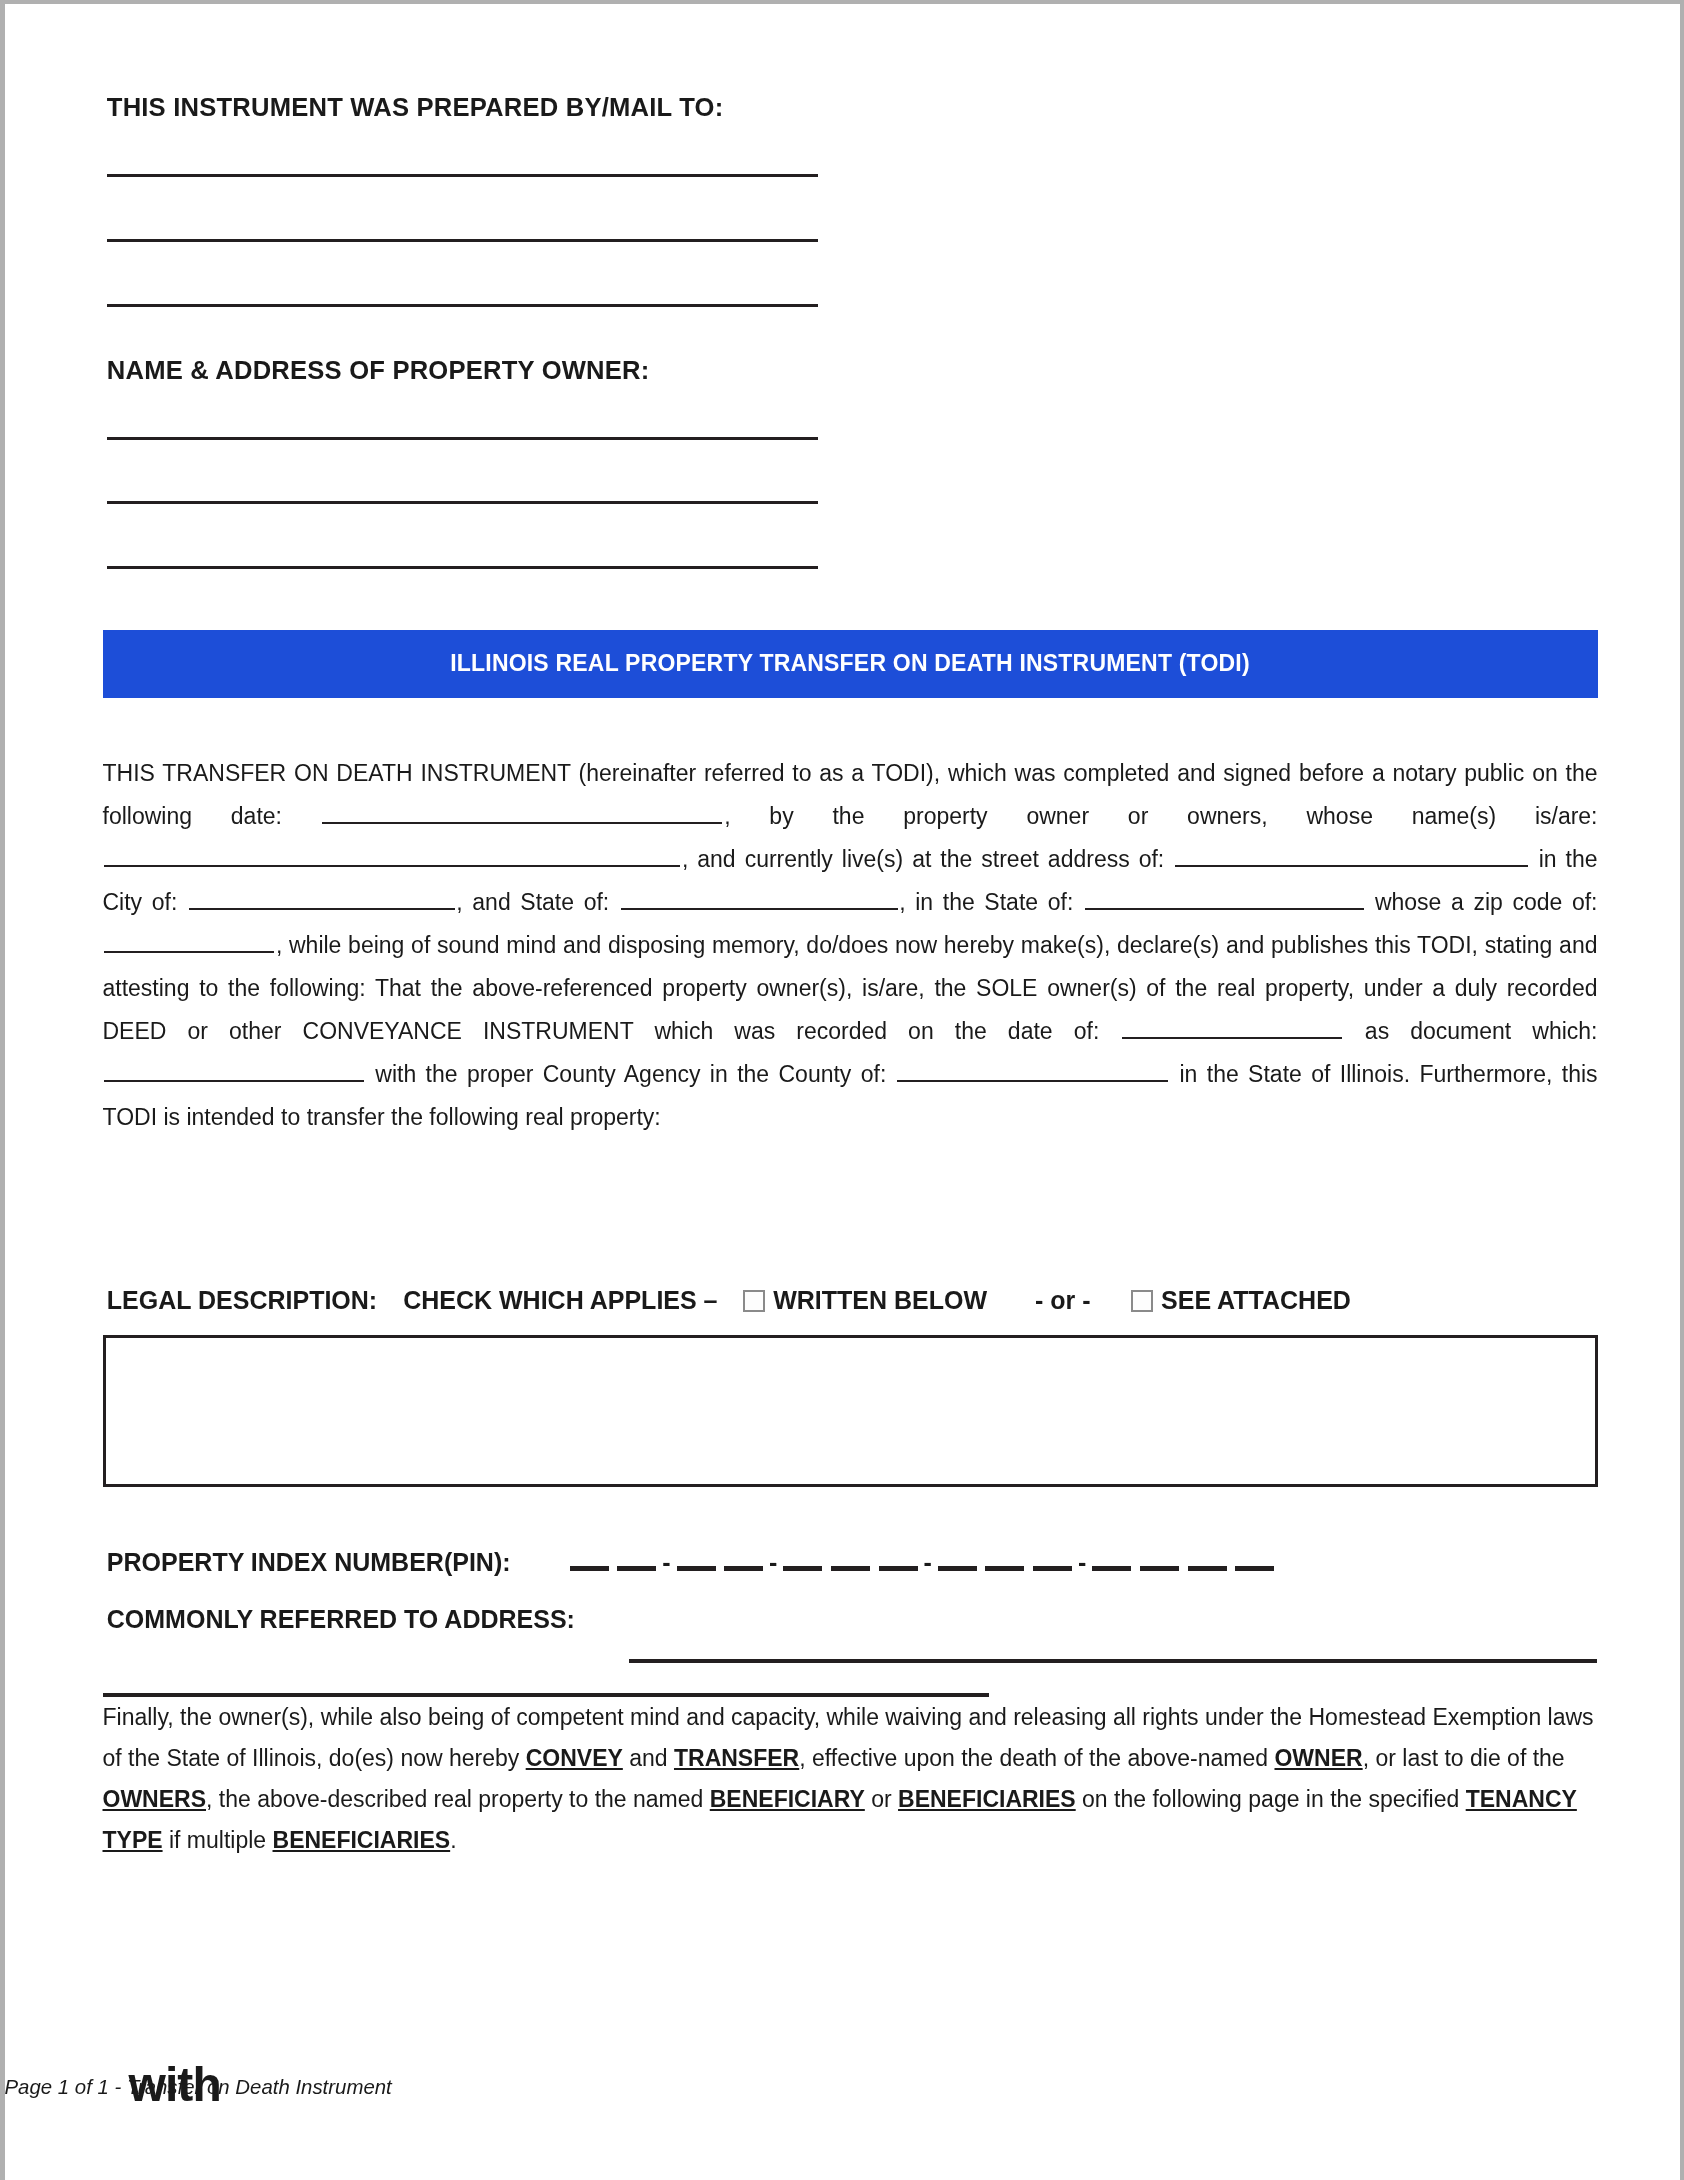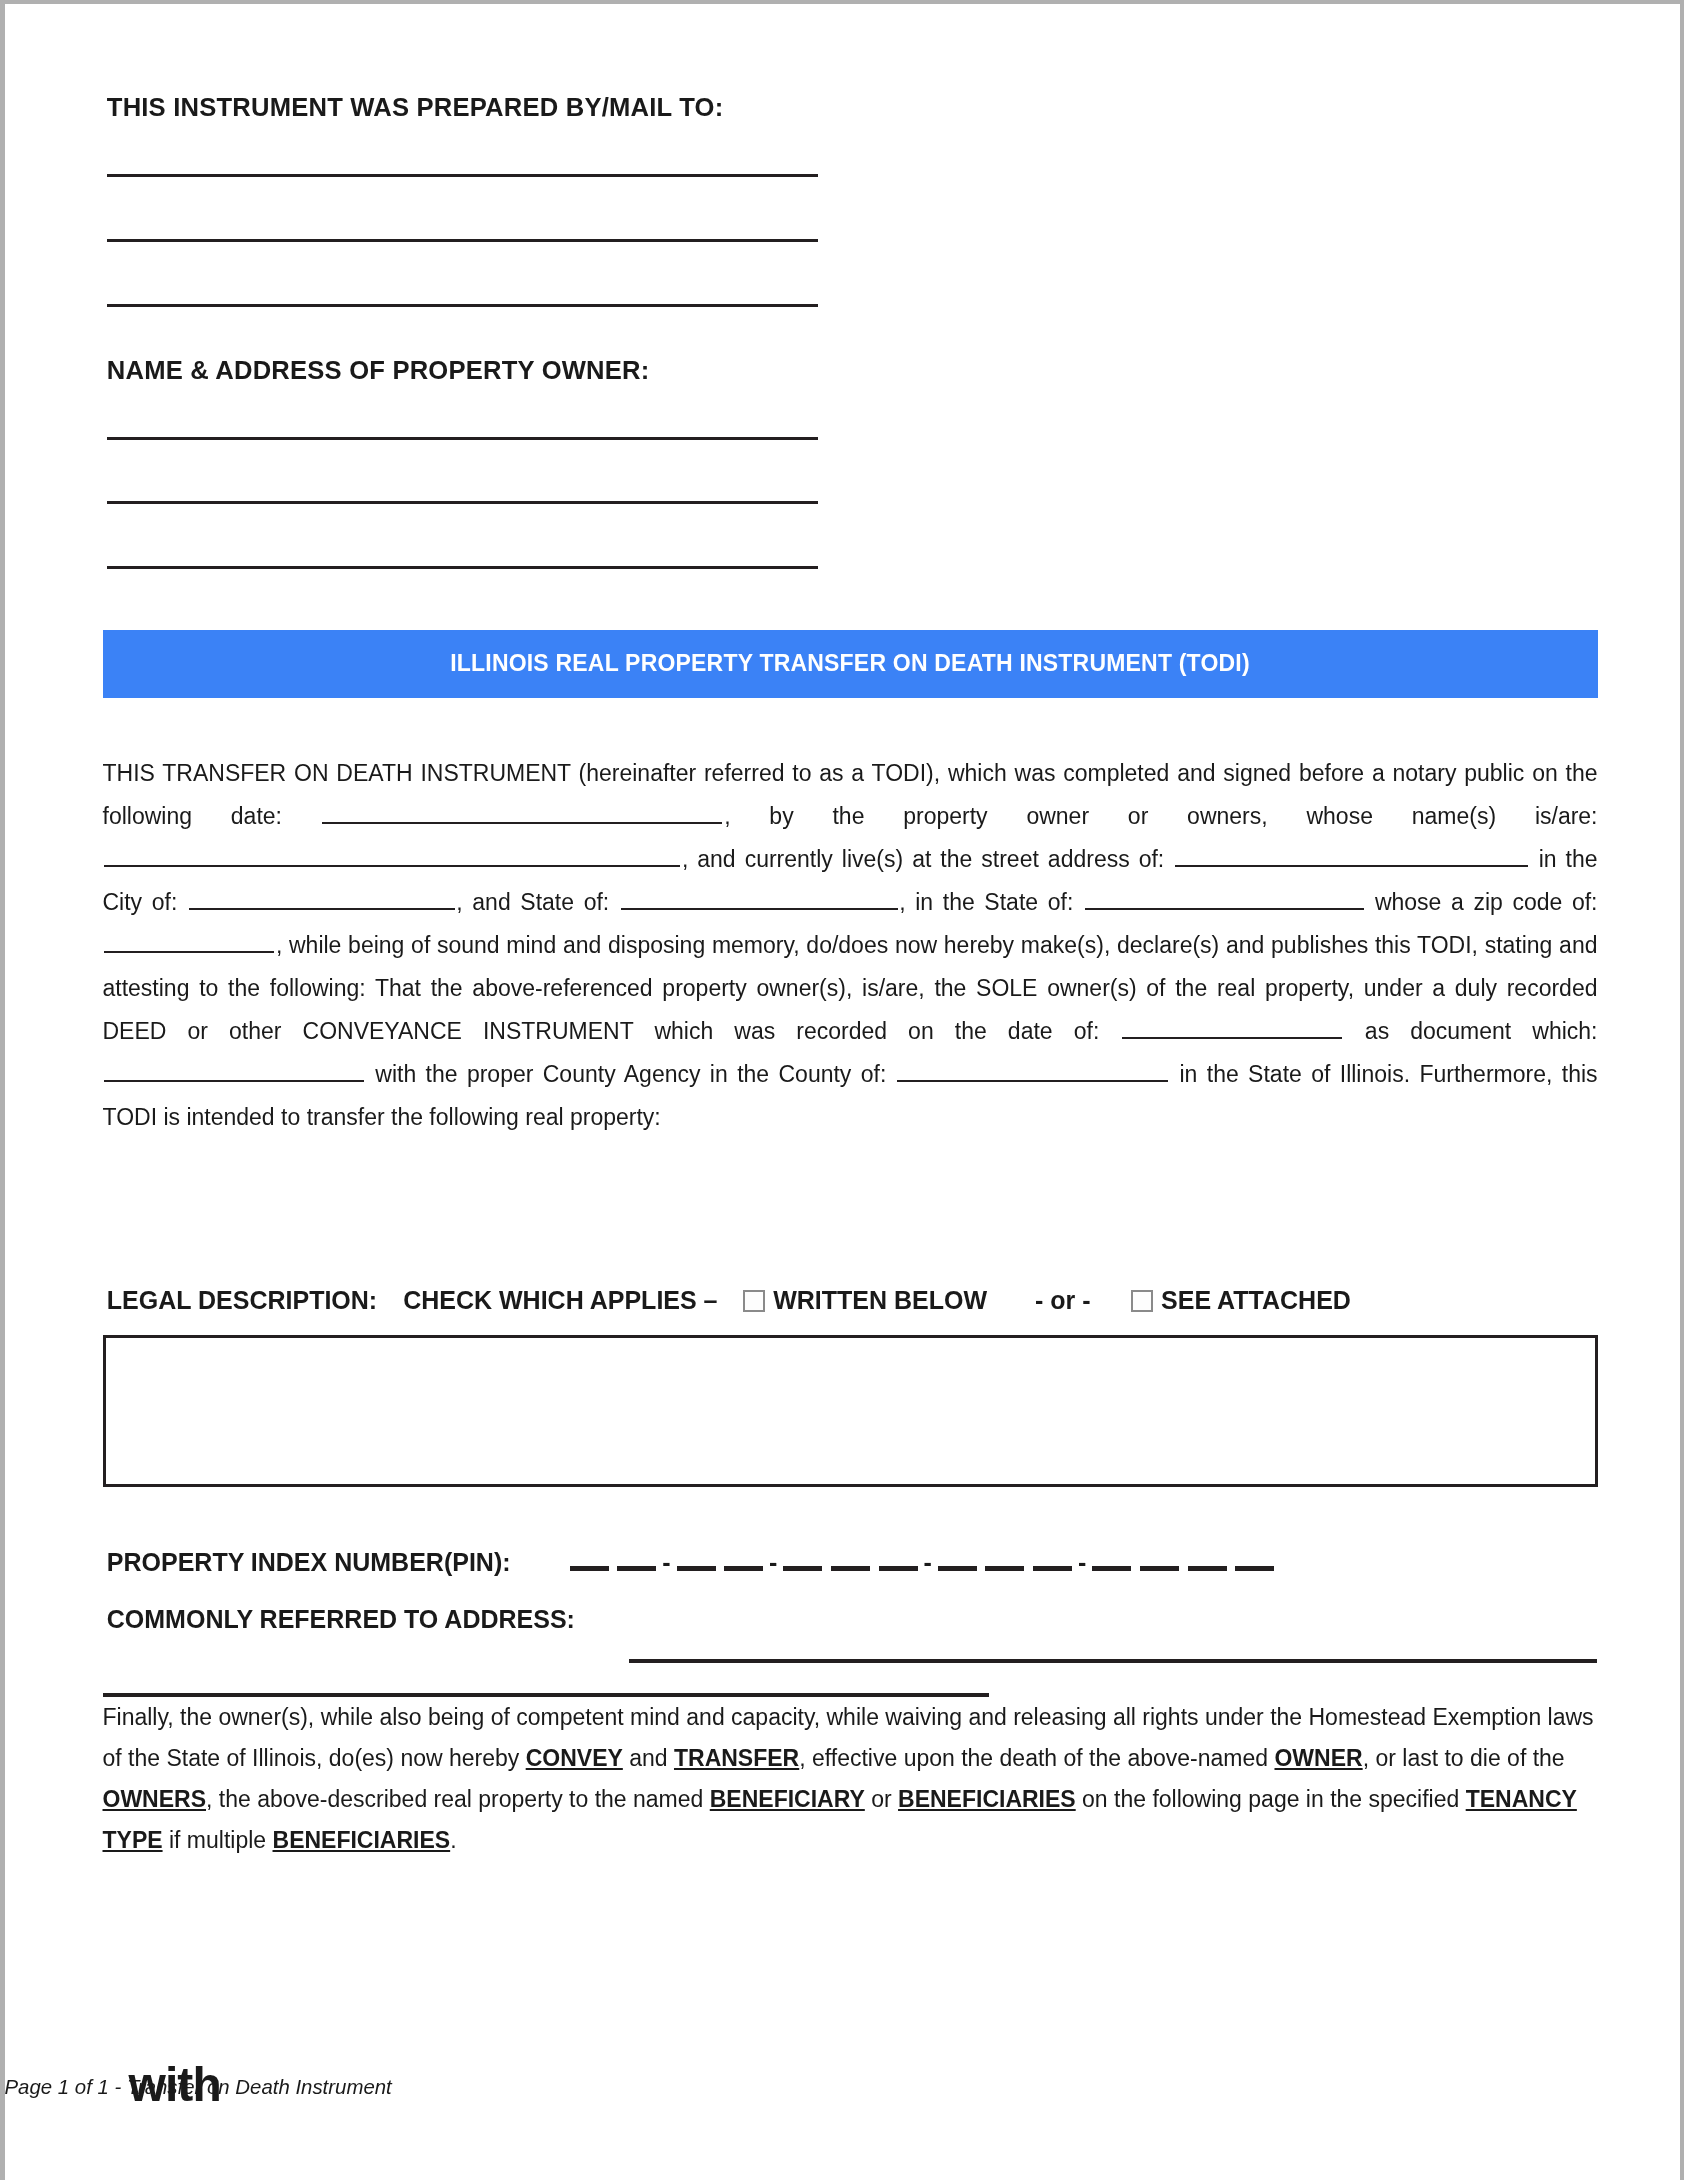--- a/index.html
+++ b/index.html
@@ -43,21 +43,21 @@
     height: 0;
     border-top: 3.4px solid #231f20;
   }
 
   
   .banner {
     position: absolute;
     left: 0px;
     top: 626px;
     width: 1495px;
-    background: #3b82f6;
+    background: #1d4ed8;
     color: #ffffff;
     text-align: center;
     font-weight: bold;
     font-size: 23px;
     line-height: 36px;
     padding: 15.3px 0 17px 0;
     box-sizing: border-box;
     letter-spacing: 0.2px;
   }
   .banner div { white-space: nowrap; }

